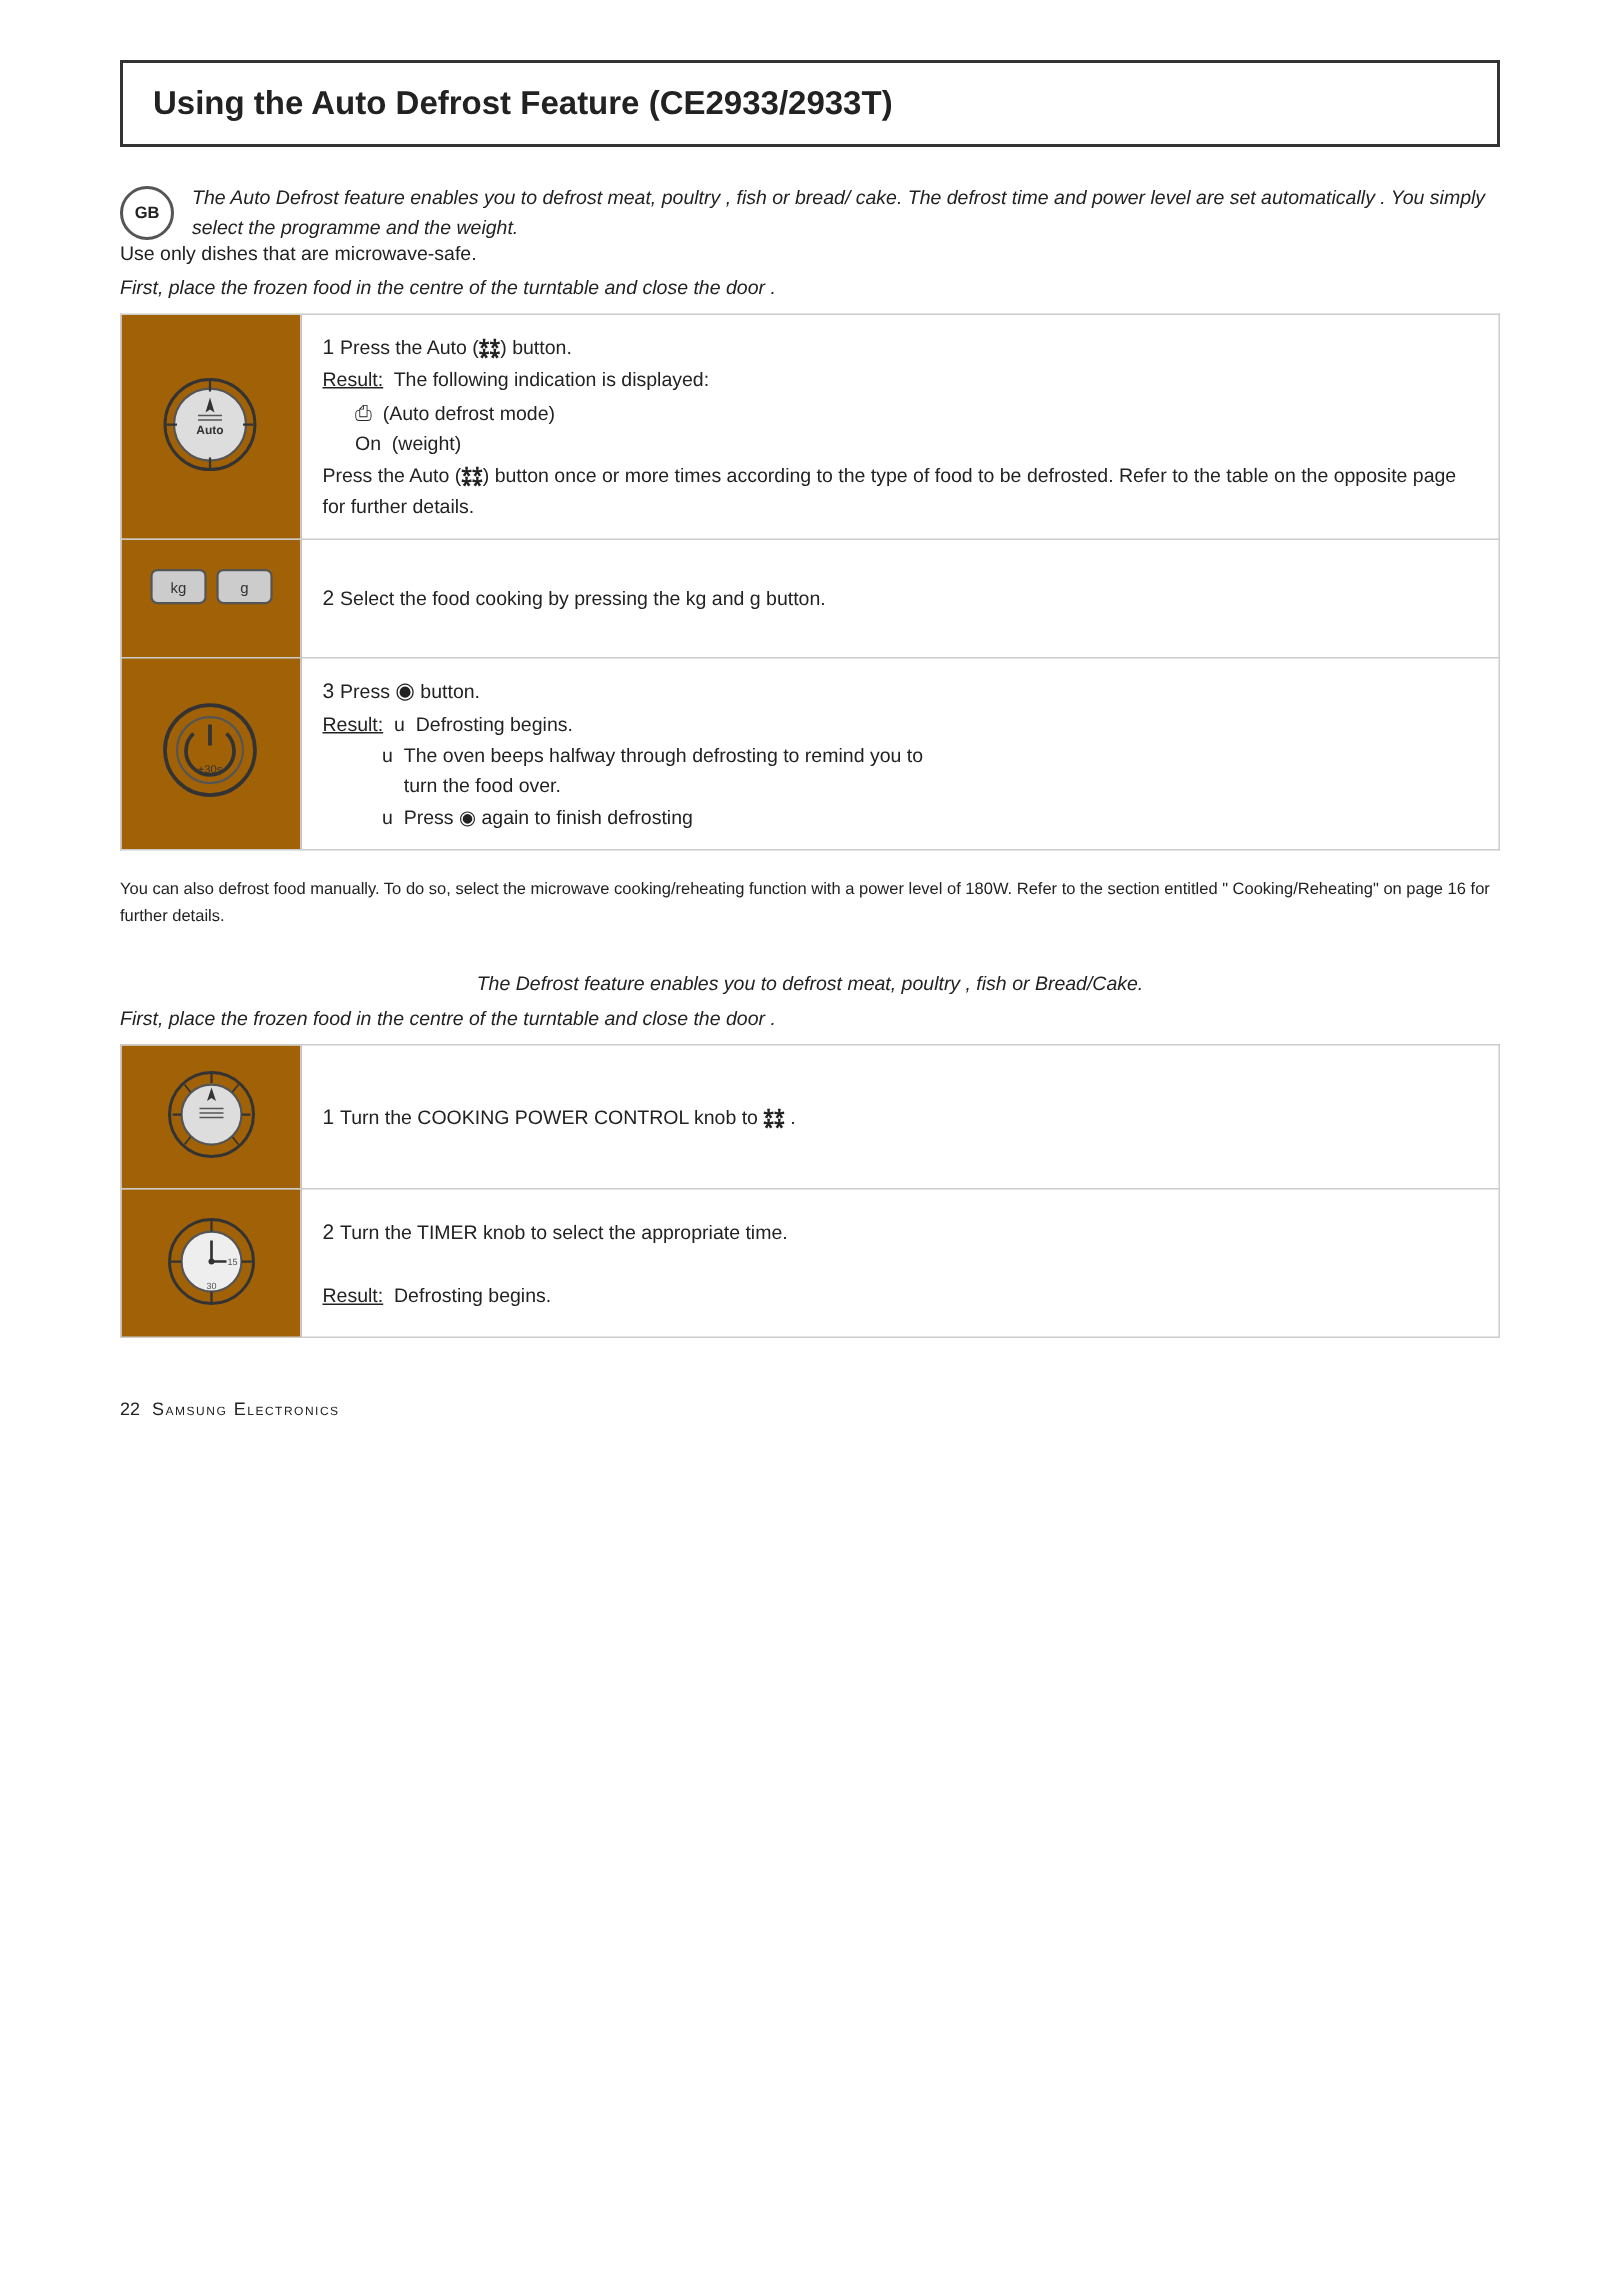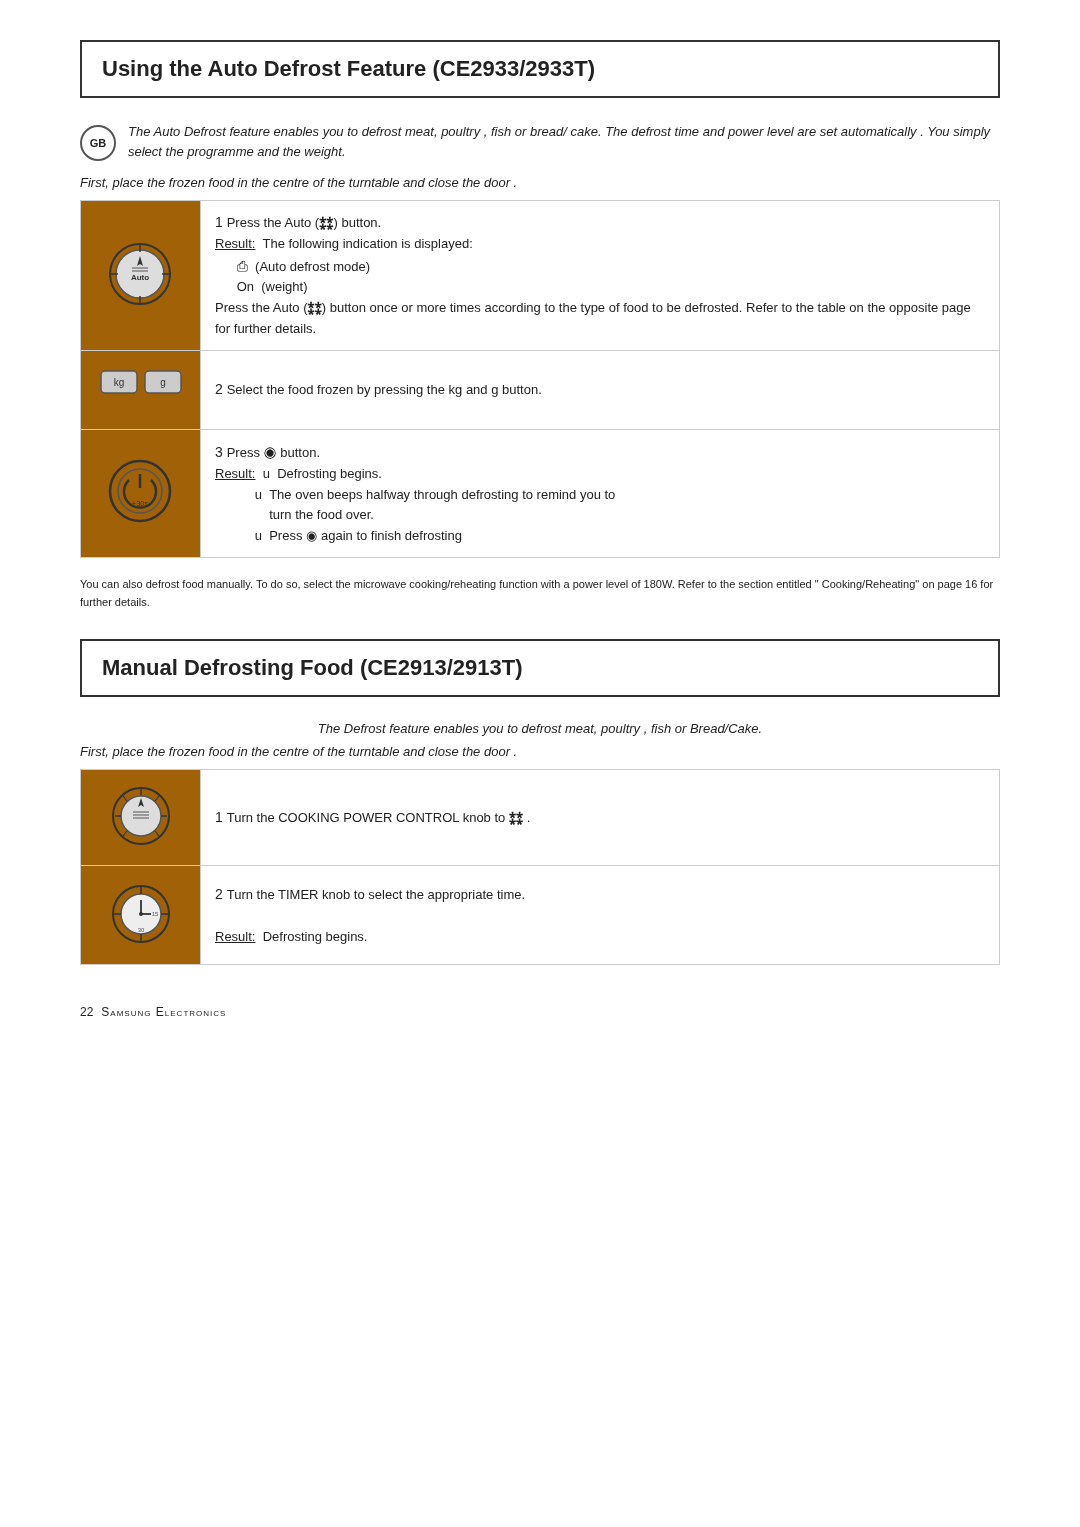--- a/index.html
+++ b/index.html
@@ -32,22 +32,22 @@
       border: 2px solid #555;
       font-size: 11px;
       font-weight: bold;
       margin-right: 12px;
       flex-shrink: 0;
       margin-top: 2px;
     }
 
     .intro-block {
       display: flex;
-      align-items: center;
-      margin-bottom: 14px;
+      align-items: flex-start;
+      margin-bottom: 0;
     }
 
     .intro-text {
       font-style: italic;
       font-size: 13px;
       line-height: 1.5;
     }
 
     .note-line {
       margin-left: 0;
@@ -130,20 +130,21 @@
 <div>
   <div class="section-title">Using the  Auto Defrost Feature (CE2933/2933T)</div>
 
   <div class="intro-block">
     <div class="gb-badge">
       <span>GB</span>
     </div>
     <div class="intro-text">The Auto Defrost feature enables you to defrost meat, poultry      , fish or bread/ cake. The defrost time and power level are set automatically      . You simply select the programme and the weight.</div>
   </div>
 
+  <p class="note-line">Use only dishes that are microwave-safe.</p>
 
   <p class="placement-line">First, place the frozen food in the centre of the turntable and close the door      .</p>
 
   <table class="steps-table">
 
     <tbody>
         <tr>
       <td class="icon-cell">
         
         <svg width="85" height="72" viewBox="0 0 85 72">
@@ -179,21 +180,21 @@
         <svg width="90" height="55" viewBox="0 0 90 55">
 
           <rect x="5" y="10" width="36" height="22" rx="4" fill="#ccc" stroke="#555" stroke-width="1.5"></rect>
           <text x="23" y="25" text-anchor="middle" font-size="10" font-family="Arial" fill="#333">kg</text>
           <rect x="49" y="10" width="36" height="22" rx="4" fill="#ccc" stroke="#555" stroke-width="1.5"></rect>
           <text x="67" y="25" text-anchor="middle" font-size="10" font-family="Arial" fill="#333">g</text>
         </svg>
       </td>
       <td class="text-cell">
         <span class="step-num">2 </span>
-        <span>Select the food frozen by pressing the kg and g button.</span>
+        <span>Select the food cooking by pressing the kg and g button.</span>
       </td>
     </tr>
 
     <tr>
       <td class="icon-cell">
         <svg width="75" height="75" viewBox="0 0 75 75">
           <circle cx="37" cy="37" r="30" fill="none" stroke="#333" stroke-width="2.5"></circle>
           <circle cx="37" cy="37" r="22" fill="none" stroke="#555" stroke-width="1.5"></circle>
 
           <path d="M37 20 L37 34" stroke="#333" stroke-width="2.5" fill="none"></path>
@@ -211,21 +212,20 @@
         &nbsp;&nbsp;&nbsp;&nbsp;&nbsp;&nbsp;&nbsp;&nbsp;&nbsp;&nbsp; u &nbsp;Press <span style="font-size:13px">◉</span> again to finish defrosting
       </td>
     </tr>
   </tbody>
     </table>
 
   <p class="manual-note">You can also defrost food manually. To do so, select the microwave cooking/reheating function with a power level of 180W. Refer to the section entitled " Cooking/Reheating" on page 16 for further details.</p>
 </div>
 
 <div style="margin-top:10px;">
-  <div class="section-title">Manual Defrosting Food (CE2913/2913T)</div>
 
   <p class="placement-line" style="margin-bottom:8px;text-align:center;">The Defrost feature enables you to defrost meat, poultry      , fish or Bread/Cake.</p>
 
   <p class="placement-line">First, place the frozen food in the centre of the turntable and close the door      .</p>
 
   <table class="steps-table">
 
     <tbody>
         <tr>
       <td class="icon-cell">

